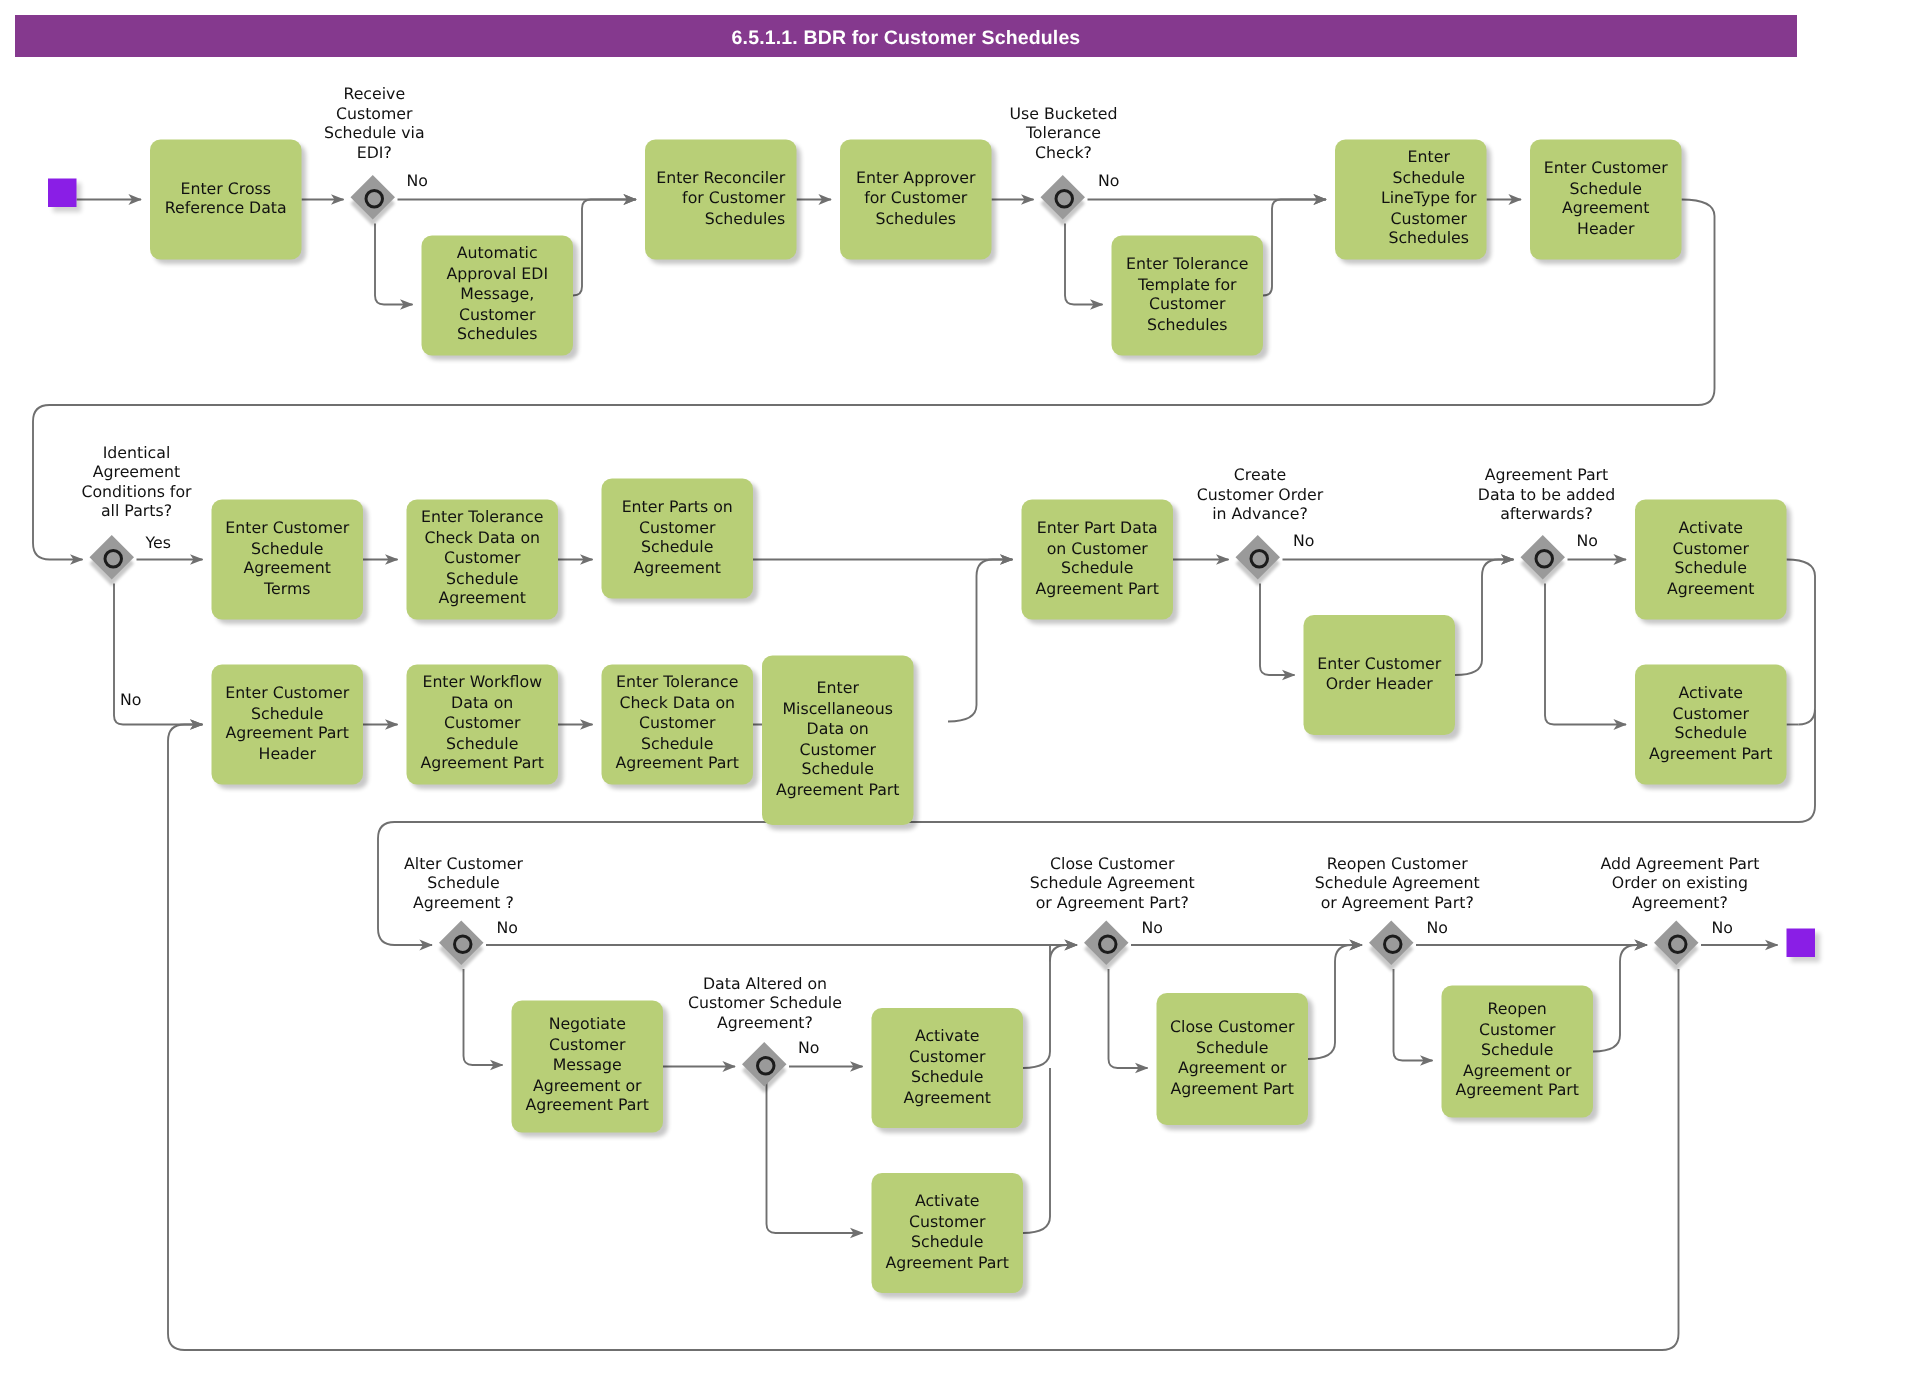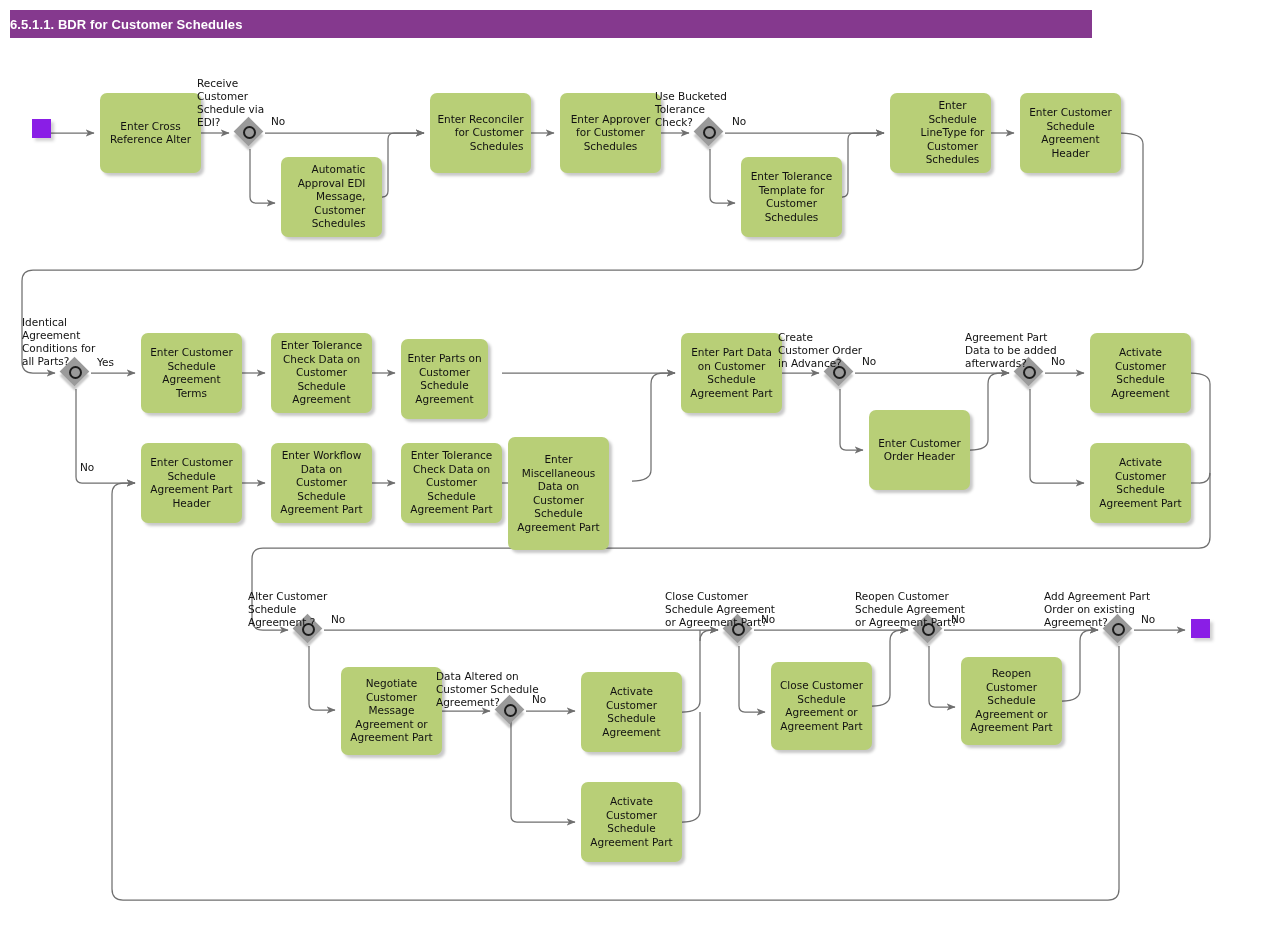--- a/index.html
+++ b/index.html
@@ -14,25 +14,26 @@
     position: relative;
     width: 1280px;
     height: 931px;
     background: #ffffff;
     overflow: hidden;
   }
   #title-bar {
     position: absolute;
     left: 10px;
     top: 10px;
-    width: 1082px;
+    width: 1188px;
     height: 28px;
     background: #85398e;
     display: flex;
     align-items: center;
+    justify-content: center;
   }
   #title-bar .title-text {
     color: #ffffff;
     font-family: "Liberation Sans", sans-serif;
     font-weight: bold;
     font-size: 13px;
     letter-spacing: 0.1px;
     white-space: nowrap;
   }
   #edges {
@@ -84,22 +85,22 @@
     border-radius: 50%;
     background: #9a9a9a;
     box-sizing: border-box;
   }
   .gw-label {
     position: absolute;
     font-family: "DejaVu Sans", sans-serif;
     font-size: 10.5px;
     line-height: 13px;
     color: #111111;
+    text-align: center;
     white-space: pre-line;
-    margin-top: 20px;
   }
   .branch-label {
     position: absolute;
     font-family: "DejaVu Sans", sans-serif;
     font-size: 10.5px;
     color: #111111;
   }
   .event-marker {
     position: absolute;
     width: 19px;
@@ -178,24 +179,24 @@
 
       <path d="M1119,646 L1119,889 Q1119,900 1108,900 L123,900 Q112,900 112,889 L112,494 Q112,483 123,483 L135,483"></path>
     </g>
   </svg>
 
   <div class="event-marker" style="left:32px; top:119px;"></div>
   <div class="event-marker" style="left:1191px; top:619px;"></div>
 
   <div class="task" style="left:100px; top:93px; width:101px; height:80px;">
       <span style="white-space: pre-line;">Enter Cross
-Reference Alter</span>
+Reference Data</span>
     </div>
   <div class="task" style="left:281px; top:157px; width:101px; height:80px;">
-      <span style="white-space: pre-line; text-align: right;">Automatic
+      <span style="white-space: pre-line;">Automatic
 Approval EDI
 Message,
 Customer
 Schedules</span>
     </div>
   <div class="task" style="left:430px; top:93px; width:101px; height:80px;text-align:right;">
       <span style="white-space: pre-line;">Enter Reconciler
 for Customer
 Schedules</span>
     </div>
@@ -229,21 +230,21 @@
 Agreement
 Terms</span>
     </div>
   <div class="task" style="left:271px; top:333px; width:101px; height:80px;">
       <span style="white-space: pre-line;">Enter Tolerance
 Check Data on
 Customer
 Schedule
 Agreement</span>
     </div>
-  <div class="task" style="left:401px; top:339px; width:87px; height:80px;">
+  <div class="task" style="left:401px; top:319px; width:101px; height:80px;">
       <span style="white-space: pre-line;">Enter Parts on
 Customer
 Schedule
 Agreement</span>
     </div>
   <div class="task" style="left:141px; top:443px; width:101px; height:80px;">
       <span style="white-space: pre-line;">Enter Customer
 Schedule
 Agreement Part
 Header</span>
@@ -342,21 +343,21 @@
     </div>
   <div class="gw-label" style="left: 655px; top: 70px; width: 108px; white-space: pre-line;">Use Bucketed
 Tolerance
 Check?</div>
   <div class="branch-label" style="left:732px; top:115px;">No</div>
 
   <div class="gateway" style="left:61px; top:358px;">
       <div class="diamond"></div>
       <div class="ring"></div>
     </div>
-  <div class="gw-label" style="left: 22px; top: 296px; width: 106px; white-space: pre-line;">Identical
+  <div class="gw-label" style="left: 22px; top: 296px; width: 106px; white-space: pre-line; padding-left: 16px;">Identical
 Agreement
 Conditions for
 all Parts?</div>
   <div class="branch-label" style="left:97px; top:356px;">Yes</div>
   <div class="branch-label" style="left:80px; top:461px;">No</div>
 
   <div class="gateway" style="left:825px; top:358px;">
       <div class="diamond"></div>
       <div class="ring"></div>
     </div>

